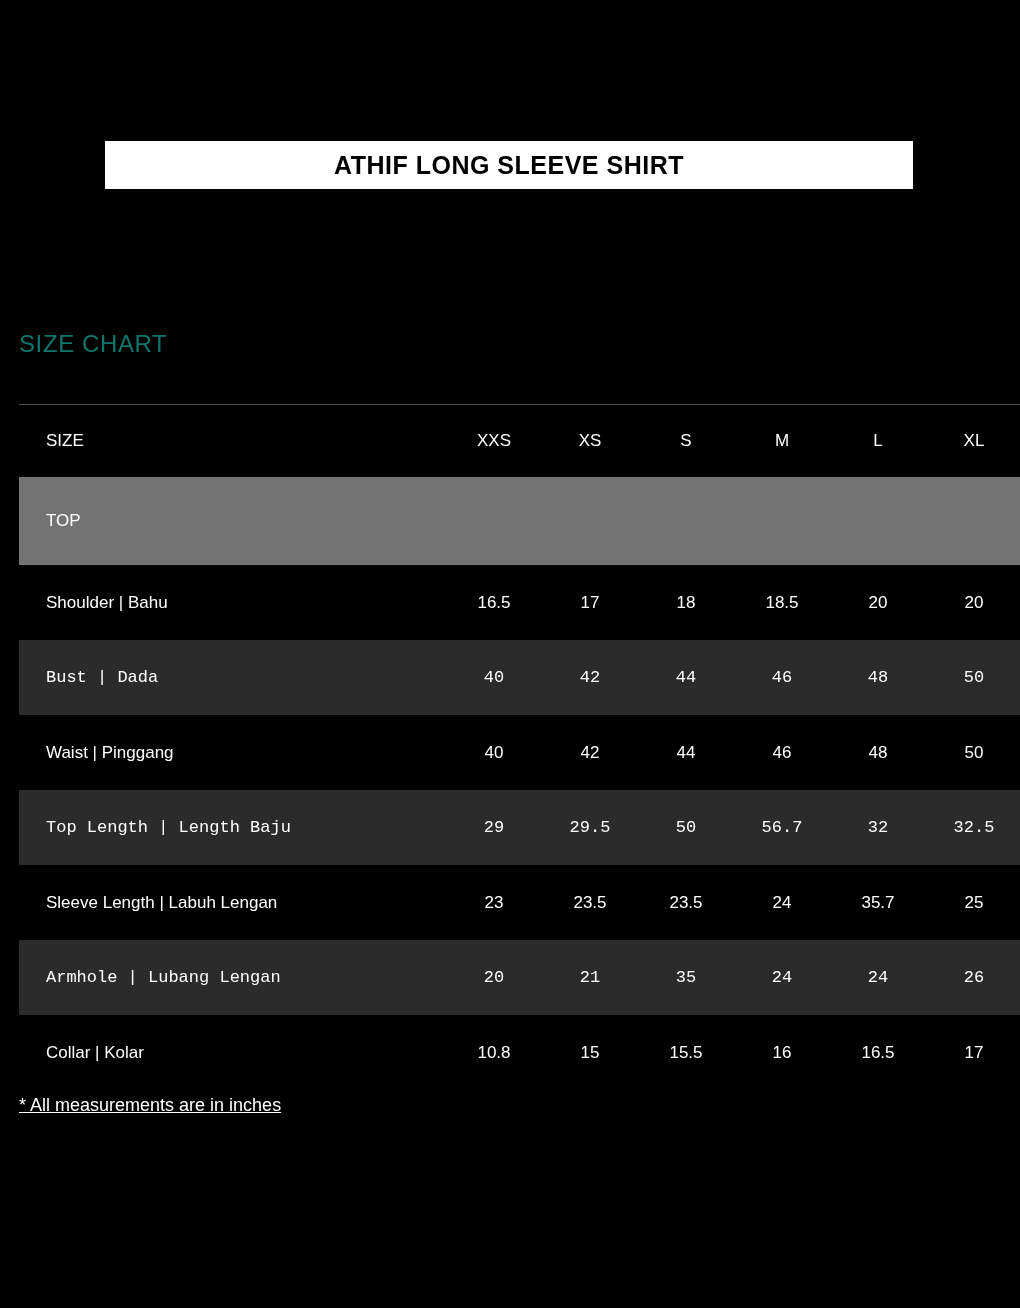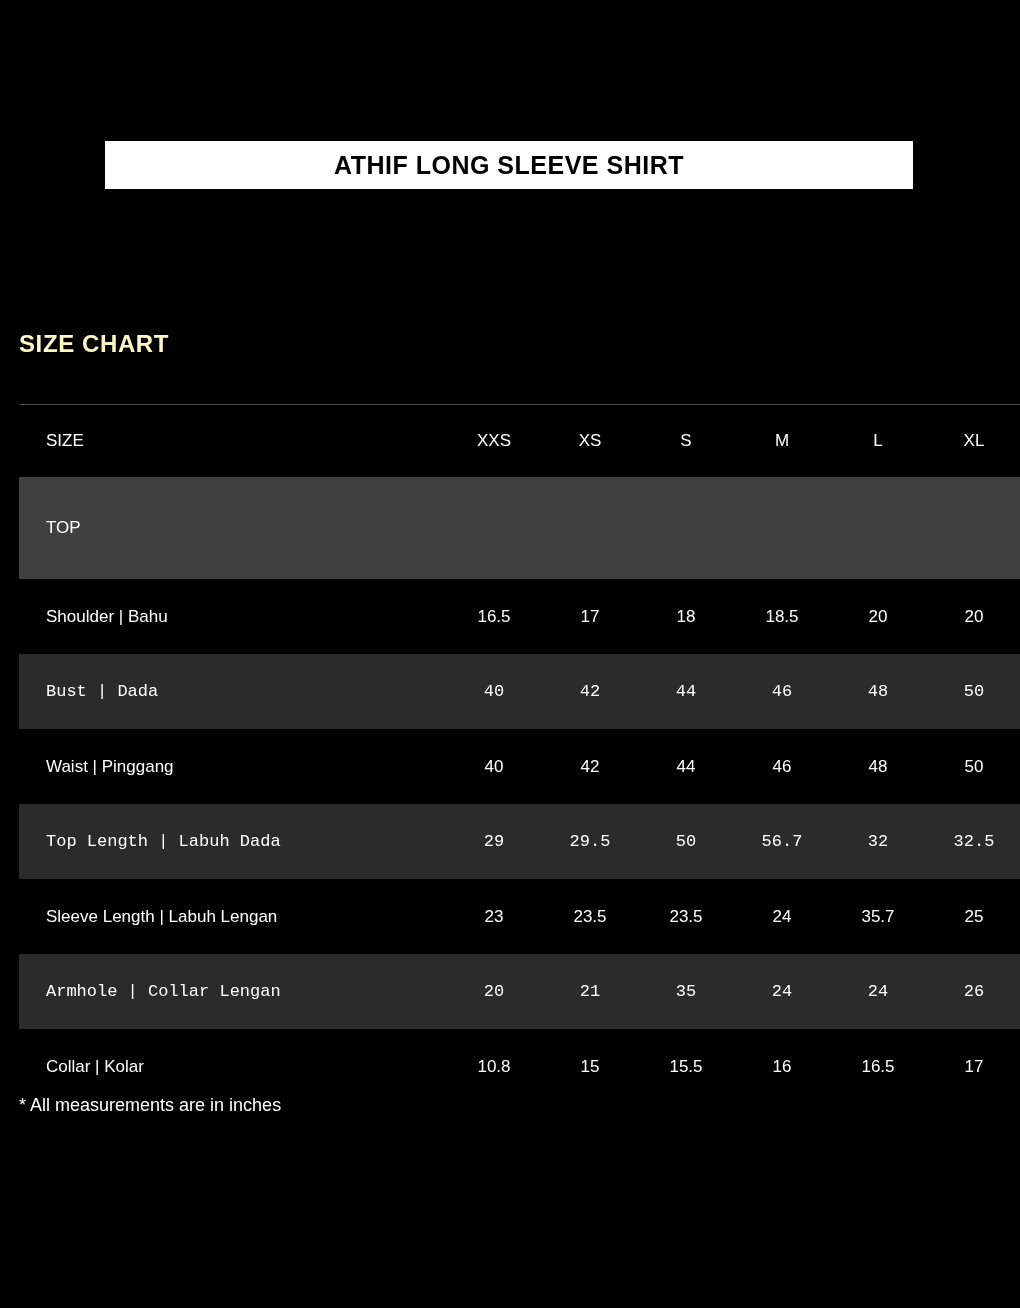--- a/index.html
+++ b/index.html
@@ -43,22 +43,22 @@
     letter-spacing: 0.5px;
   }
 
   
   .section-heading {
     position: absolute;
     left: 19px;
     top: 330px;
     font-size: 24px;
     letter-spacing: 0.6px;
-    color: #fef9c3;
-    font-weight: bold;
+    color: #0f766e;
+    font-weight: normal;
   }
 
   
   .table-wrap {
     position: absolute;
     left: 19px;
     top: 404px;
     width: 977px;
   }
   table.size-table {
@@ -87,34 +87,35 @@
     font-size: 17px;
   }
   col.size-col { width: 96px; }
 
   tr.band-dark td,
   tr.band-dark th {
     background: #2b2b2b;
     font-family: Liberation Mono, monospace;
   }
   tr.group-row td {
-    background: #404040;
-    height: 102px;
+    background: #737373;
+    height: 88px;
     font-size: 17px;
   }
   tr.header-row th {
     height: 72px;
   }
 
   .footnote {
     position: absolute;
     left: 19px;
     top: 1095px;
     font-size: 18px;
     color: #ffffff;
+    text-decoration: underline;
   }
 </style>
 </head>
 <body>
 
 <div class="page">
 
   <div class="title-banner">
     <span class="title-text">ATHIF LONG SLEEVE SHIRT</span>
   </div>
@@ -178,41 +179,41 @@
           <td class="label-col">Waist | Pinggang</td>
           <td>40</td>
           <td>42</td>
           <td>44</td>
           <td>46</td>
           <td>48</td>
           <td>50</td>
         </tr>
 
         <tr class="band-dark">
-          <td class="label-col">Top Length | Labuh Dada</td>
+          <td class="label-col">Top Length | Length Baju</td>
           <td>29</td>
           <td>29.5</td>
           <td>50</td>
           <td>56.7</td>
           <td>32</td>
           <td>32.5</td>
         </tr>
 
         <tr>
           <td class="label-col">Sleeve Length | Labuh Lengan</td>
           <td>23</td>
           <td>23.5</td>
           <td>23.5</td>
           <td>24</td>
           <td>35.7</td>
           <td>25</td>
         </tr>
 
         <tr class="band-dark">
-          <td class="label-col">Armhole | Collar Lengan</td>
+          <td class="label-col">Armhole | Lubang Lengan</td>
           <td>20</td>
           <td>21</td>
           <td>35</td>
           <td>24</td>
           <td>24</td>
           <td>26</td>
         </tr>
 
         <tr>
           <td class="label-col">Collar | Kolar</td>

